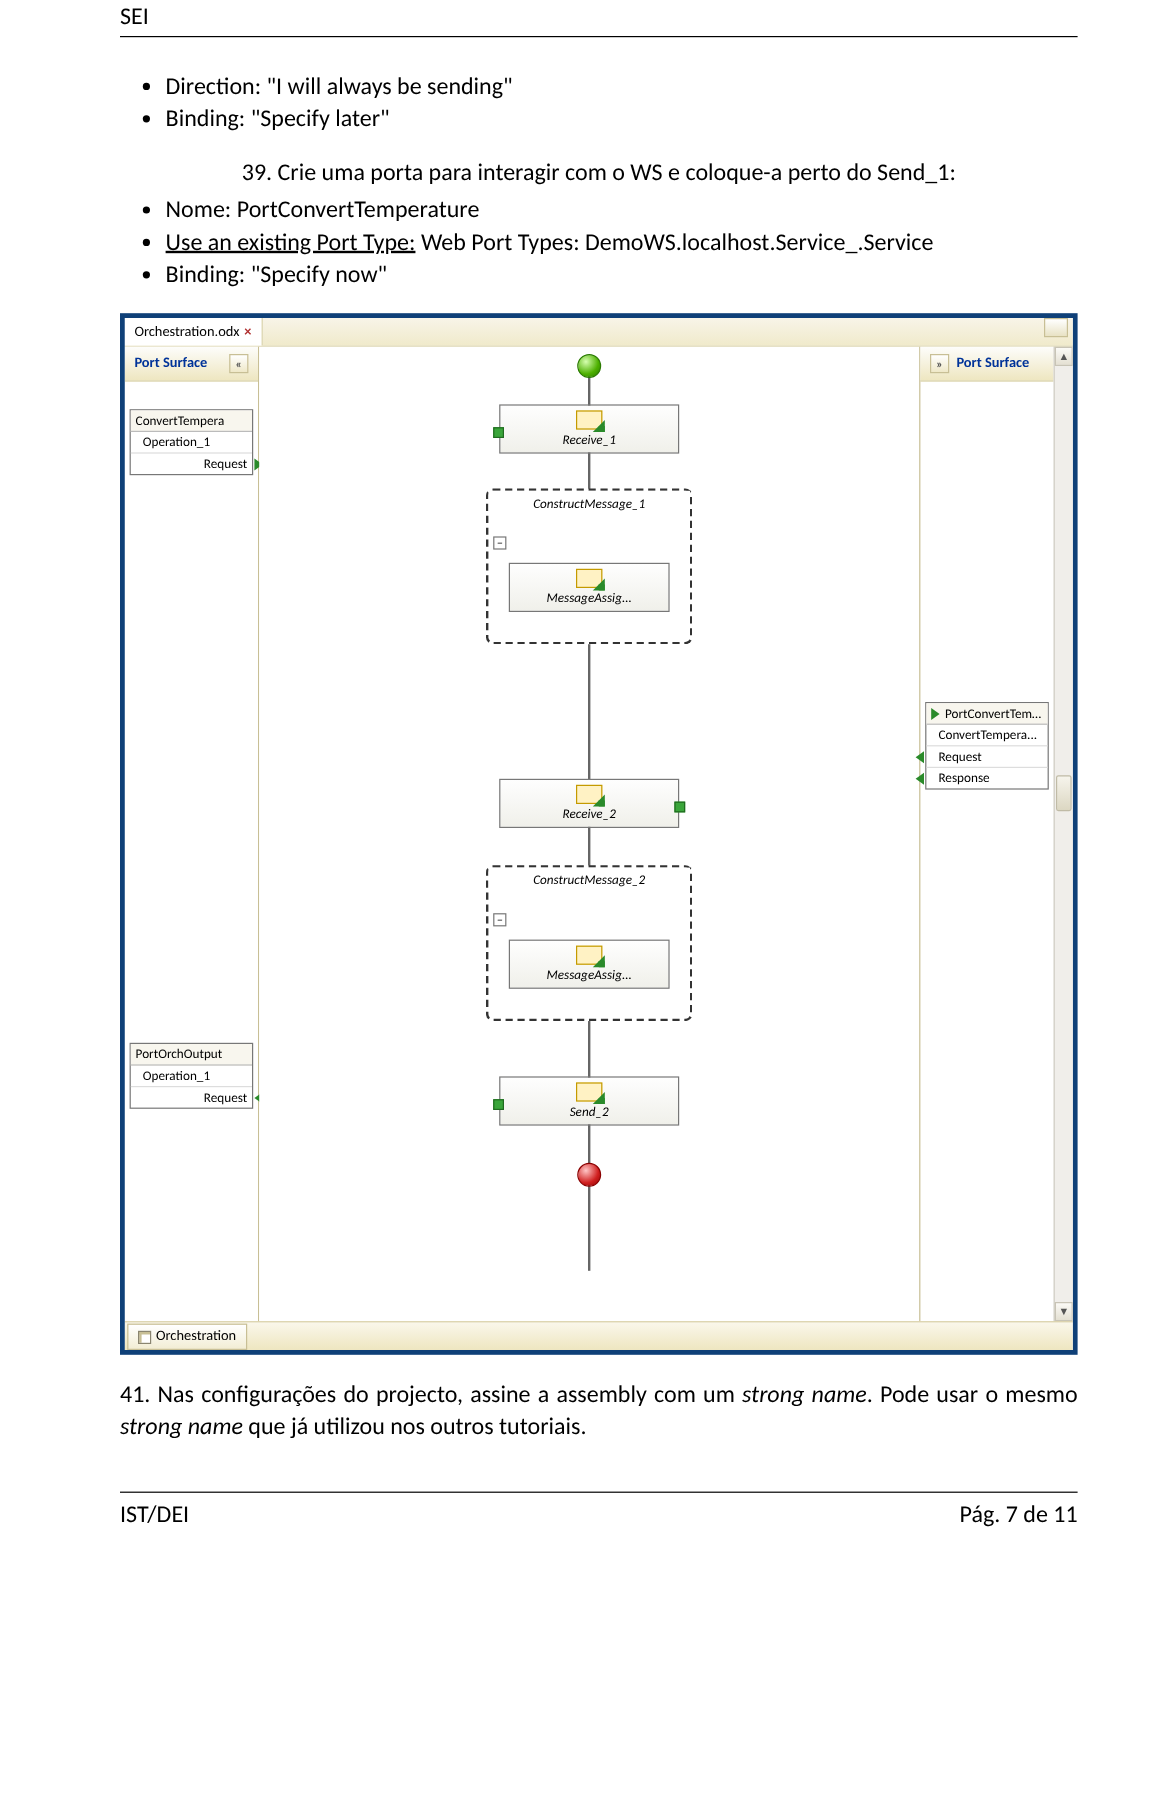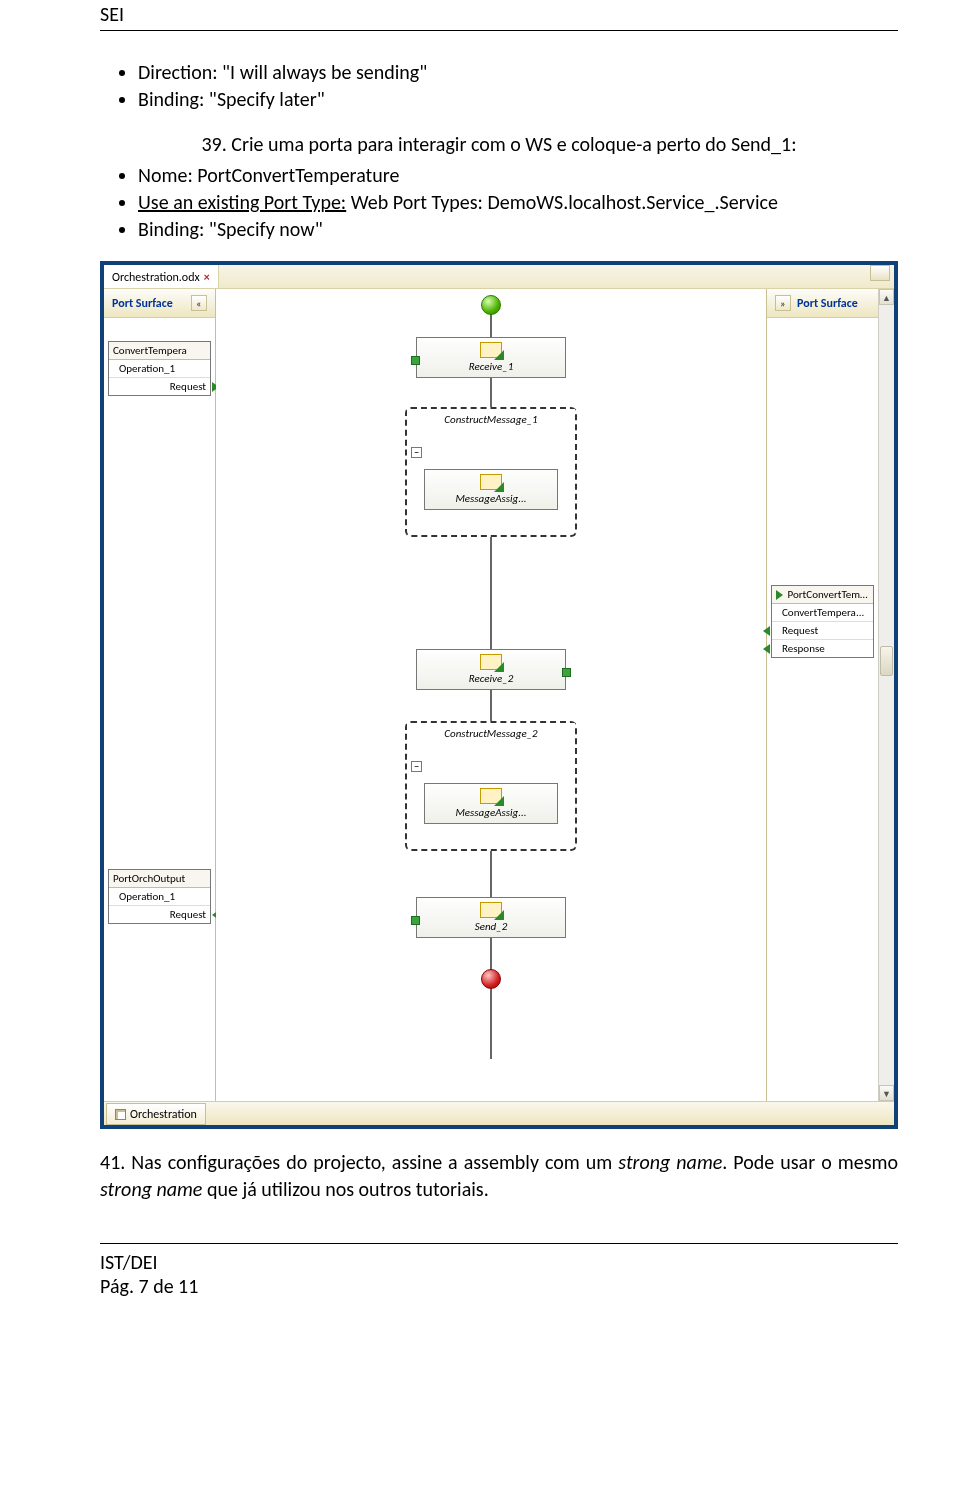--- a/index.html
+++ b/index.html
@@ -31,21 +31,20 @@
     font-size: 20px;
     line-height: 1.35;
   }
   .body-text { font-size: 20px; line-height: 1.35; margin: 0 0 4px 0; text-align: center; }
   .underline { text-decoration: underline; }
   .justify { text-align: justify; }
   em { font-style: italic; }
   .footer {
     display: flex;
     font-size: 20px;
-    flex-direction: column;
   }
   .footer .left { flex: 1; }
   .footer .right { }
 
   
   .screenshot {
     border: 4px solid #0f4078;
     background: #fff;
     margin: 10px 0 20px 0;
     height: 868px;

